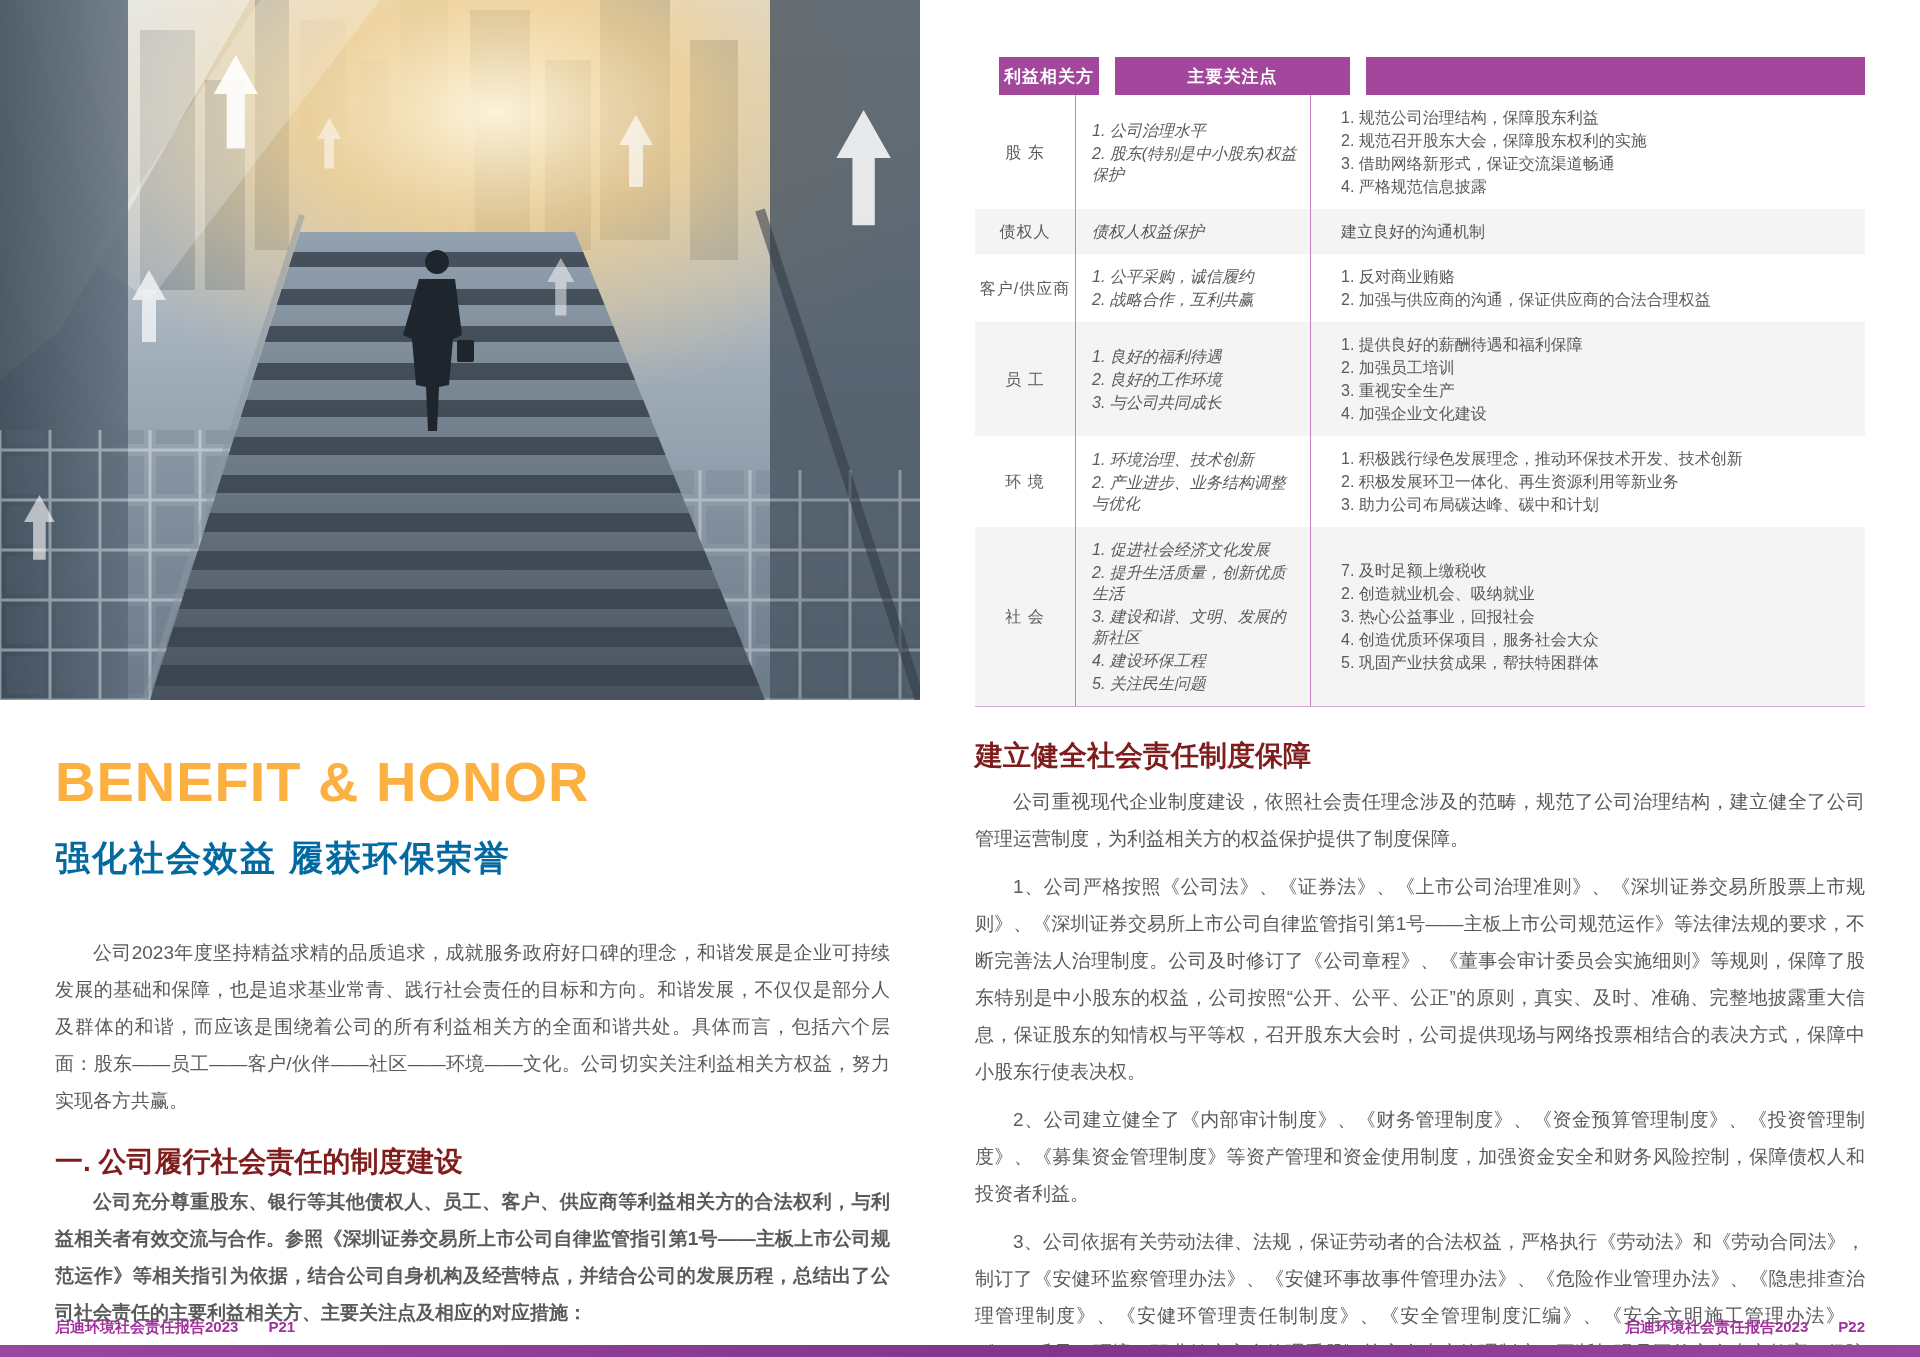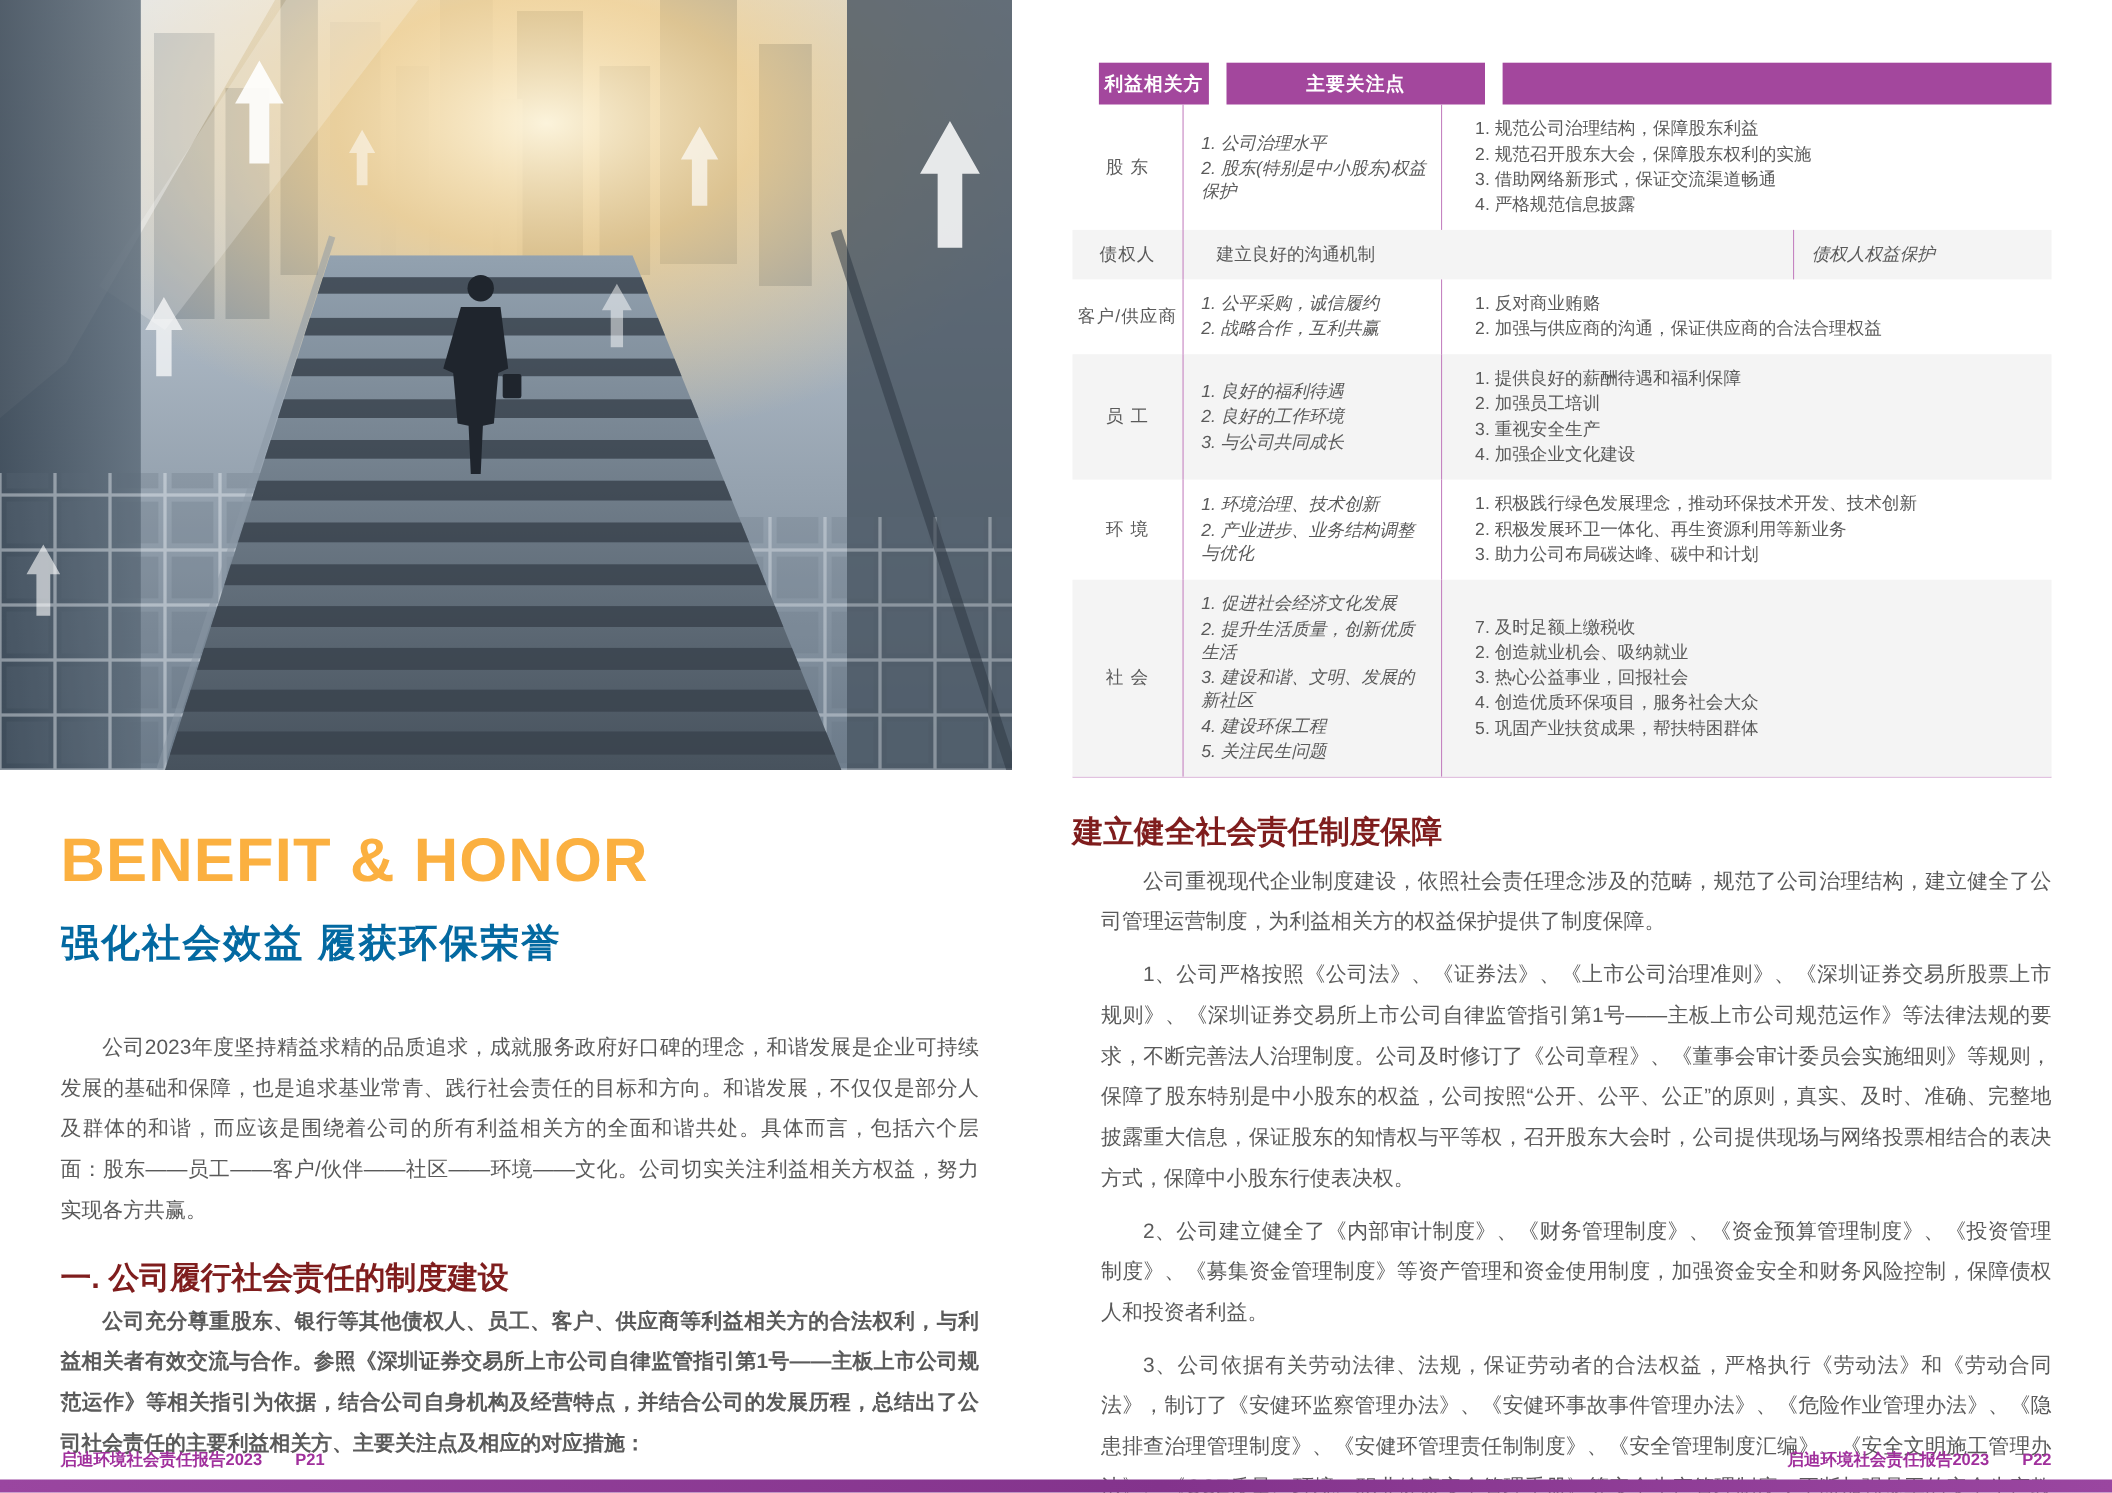--- a/index.html
+++ b/index.html
@@ -46,21 +46,21 @@
   .trow:nth-child(even){background:#F4F4F4;}
   .tcell{
     padding:11px 0;font-size:16px;line-height:21px;color:#5A5A5A;
     display:flex;flex-direction:column;justify-content:center;
   }
   .tcell.c1{align-items:center;text-align:center;letter-spacing:1px;}
   .tcell.c2{border-left:1px solid #C584C1;padding-left:16px;padding-right:12px;font-style:italic;}
   .tcell.c3{border-left:1px solid #C584C1;padding-left:30px;padding-right:12px;}
   .titem{margin:1px 0;}
   .rh{margin-top:32px;}
-  .rp{margin-top:11px;line-height:37px;margin-left:26px;}
+  .rp{margin-top:11px;line-height:37px;}
   .rp:first-of-type{margin-top:10px;}
   
   .footer{
     position:absolute;bottom:20px;font-size:15px;font-weight:bold;color:#A0309C;
   }
   .footer .pageno{margin-left:30px;}
   .footer-left{left:55px;}
   .footer-right{right:55px;text-align:right;}
   .bottom-bar{
     position:absolute;left:0;bottom:0;width:1920px;height:12px;
@@ -194,25 +194,25 @@
           </div>
           <div class="tcell c3">
             <div class="titem">1. 规范公司治理结构，保障股东利益</div>
             <div class="titem">2. 规范召开股东大会，保障股东权利的实施</div>
             <div class="titem">3. 借助网络新形式，保证交流渠道畅通</div>
             <div class="titem">4. 严格规范信息披露</div>
           </div>
         </div>
         <div class="trow">
           <div class="tcell c1">债权人</div>
+          <div class="tcell c2">
+            <div class="titem">债权人权益保护</div>
+          </div>
           <div class="tcell c3">
             <div class="titem">建立良好的沟通机制</div>
-          </div>
-          <div class="tcell c2">
-            <div class="titem">债权人权益保护</div>
           </div>
         </div>
         <div class="trow">
           <div class="tcell c1">客户/供应商</div>
           <div class="tcell c2">
             <div class="titem">1. 公平采购，诚信履约</div>
             <div class="titem">2. 战略合作，互利共赢</div>
           </div>
           <div class="tcell c3">
             <div class="titem">1. 反对商业贿赂</div>

